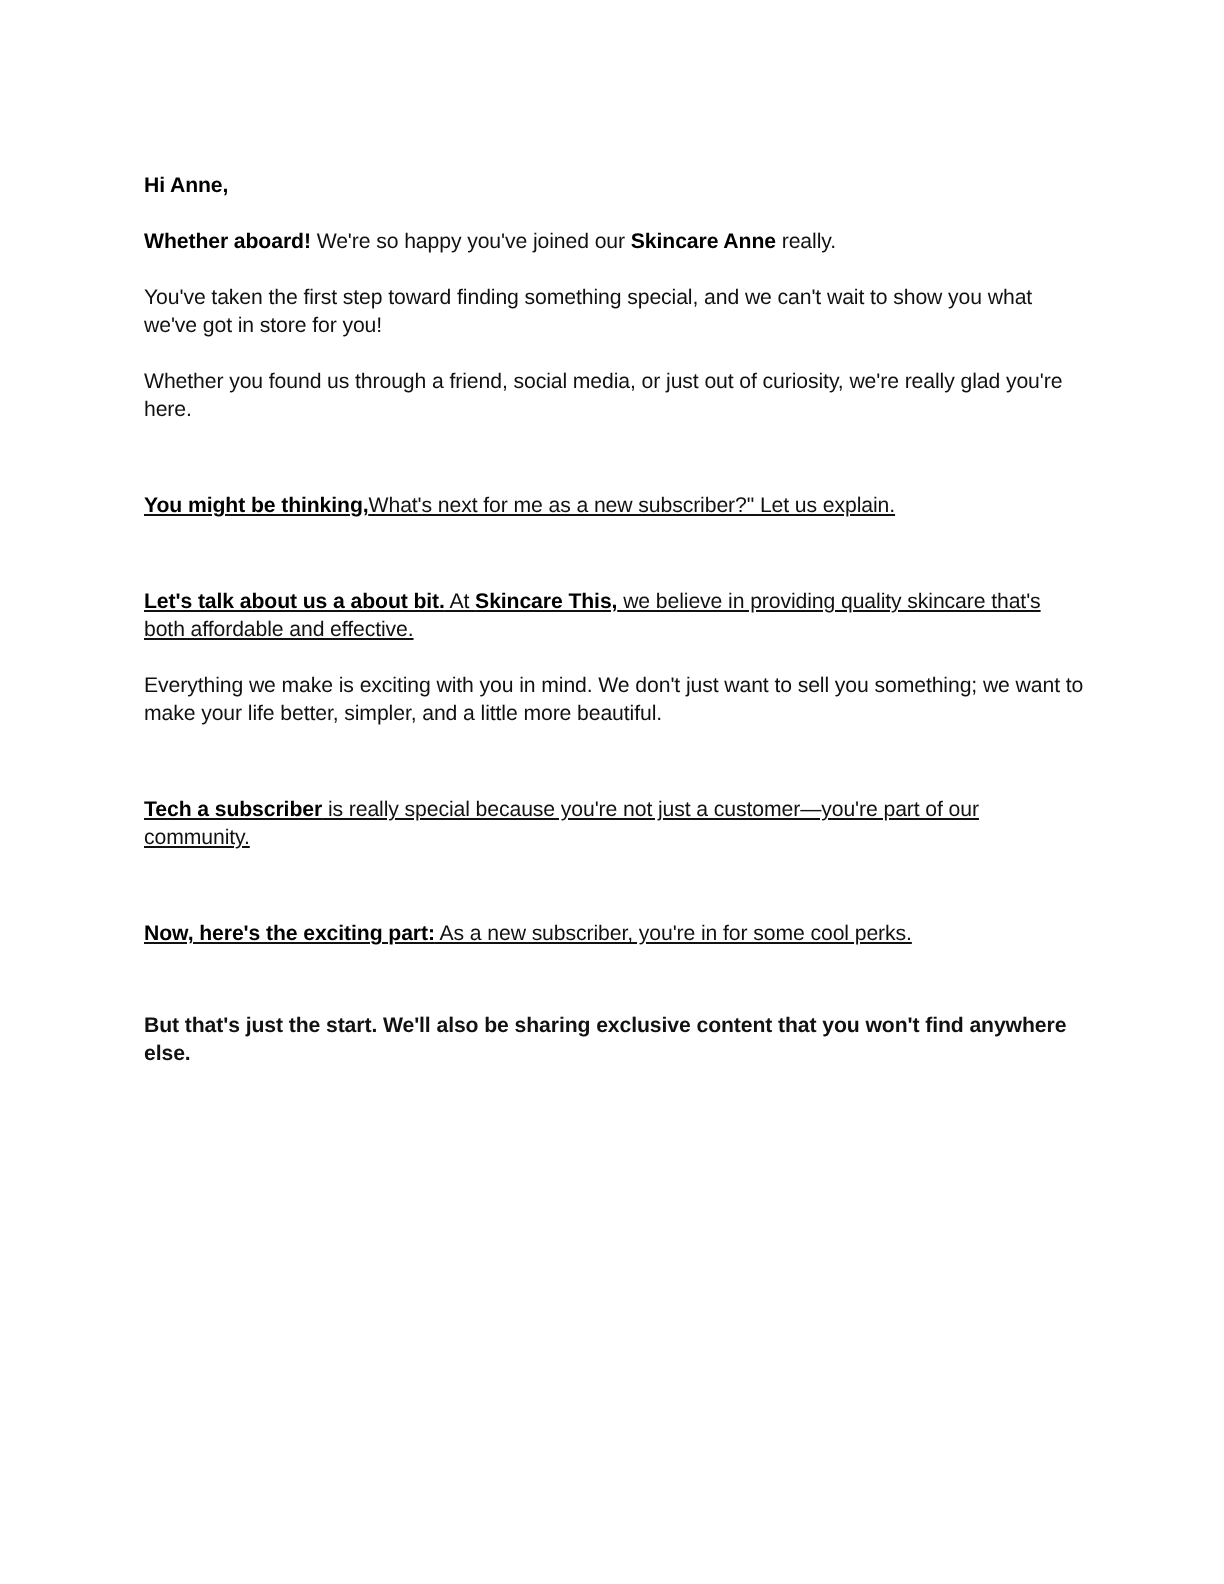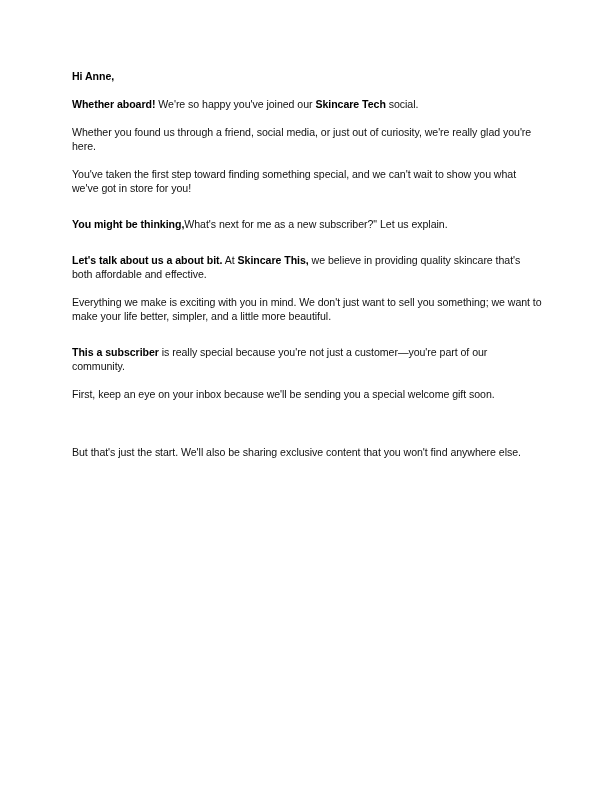--- a/index.html
+++ b/index.html
@@ -13,61 +13,63 @@
       position: relative;
       overflow: hidden;
       font-family: "Liberation Sans", sans-serif;
       font-size: 10.6px;
       line-height: 14px;
       color: #111111;
     }
     .page {
       position: absolute;
       left: 72px;
-      top: 69px;
+      top: 86px;
       width: 470px;
     }
     p {
       margin: 0 0 14px 0;
       letter-spacing: -0.05px;
     }
     .section-gap {
-      margin-top: 22px;
+      margin-top: 34px;
+      text-decoration: underline;
     }
     .gap-more {
-      margin-top: 44px;
+      margin-top: 32px;
+      font-weight: bold;
     }
     b {
       font-weight: bold;
       color: #000;
     }
   </style>
 </head>
 <body>
 
 <div class="page">
 
   <p><b>Hi Anne,</b></p>
 
-  <p><b>Whether aboard!</b><span> We're so happy you've joined our </span><b>Skincare Tech</b><span> social.</span></p>
+  <p><b>Whether aboard!</b><span> We're so happy you've joined our </span><b>Skincare Anne</b><span> really.</span></p>
+
+  <p>You've taken the first step toward finding something special, and we can't wait to show you what we've got in store for you!</p>
 
   <p>Whether you found us through a friend, social media, or just out of curiosity, we're really glad you're here.</p>
-
-  <p>You've taken the first step toward finding something special, and we can't wait to show you what we've got in store for you!</p>
 
   <p class="section-gap"><b>You might be thinking,</b><span>What's next for me as a new subscriber?" Let us explain.</span></p>
 
 
   <p class="section-gap"><b>Let's talk about us a about bit.</b><span> At </span><b>Skincare This,</b><span> we believe in providing quality skincare that's both affordable and effective.</span></p>
 
   <p>Everything we make is exciting with you in mind. We don't just want to sell you something; we want to make your life better, simpler, and a little more beautiful.</p>
 
-  <p class="section-gap"><b>This a subscriber</b><span> is really special because you're not just a customer—you're part of our community.</span></p>
+  <p class="section-gap"><b>Tech a subscriber</b><span> is really special because you're not just a customer—you're part of our community.</span></p>
 
 
+  <p class="section-gap"><b>Now, here's the exciting part:</b><span> As a new subscriber, you're in for some cool perks.</span></p>
 
-  <p>First, keep an eye on your inbox because we'll be sending you a special welcome gift soon.</p>
 
 
   <p class="gap-more">But that's just the start. We'll also be sharing exclusive content that you won't find anywhere else.</p>
 
 
 </div>
 
 </body></html>

